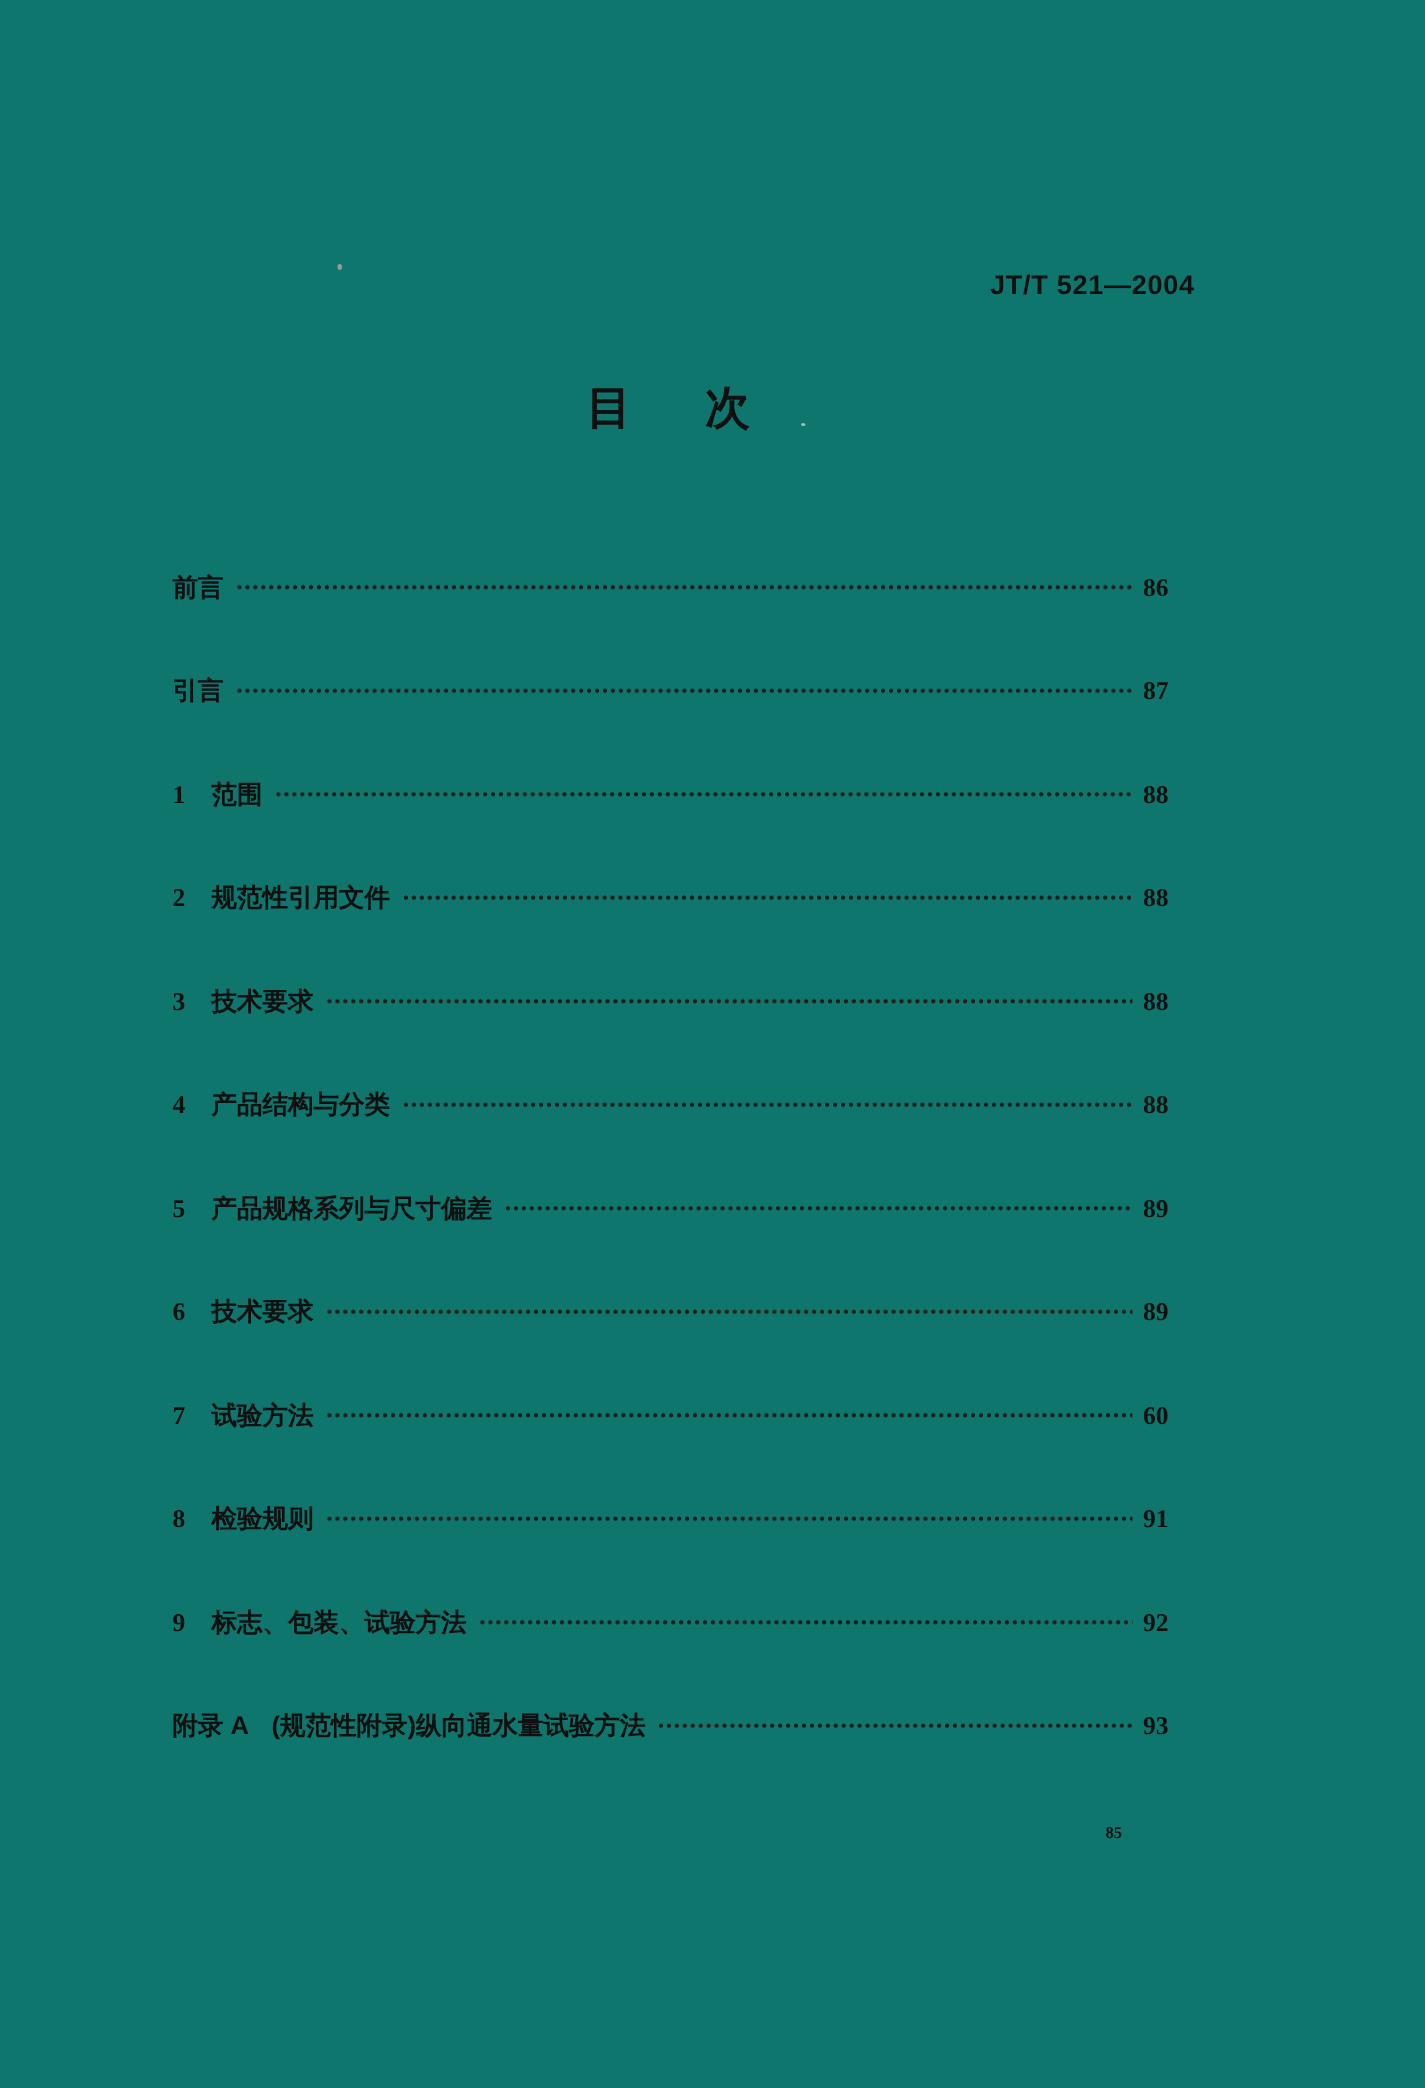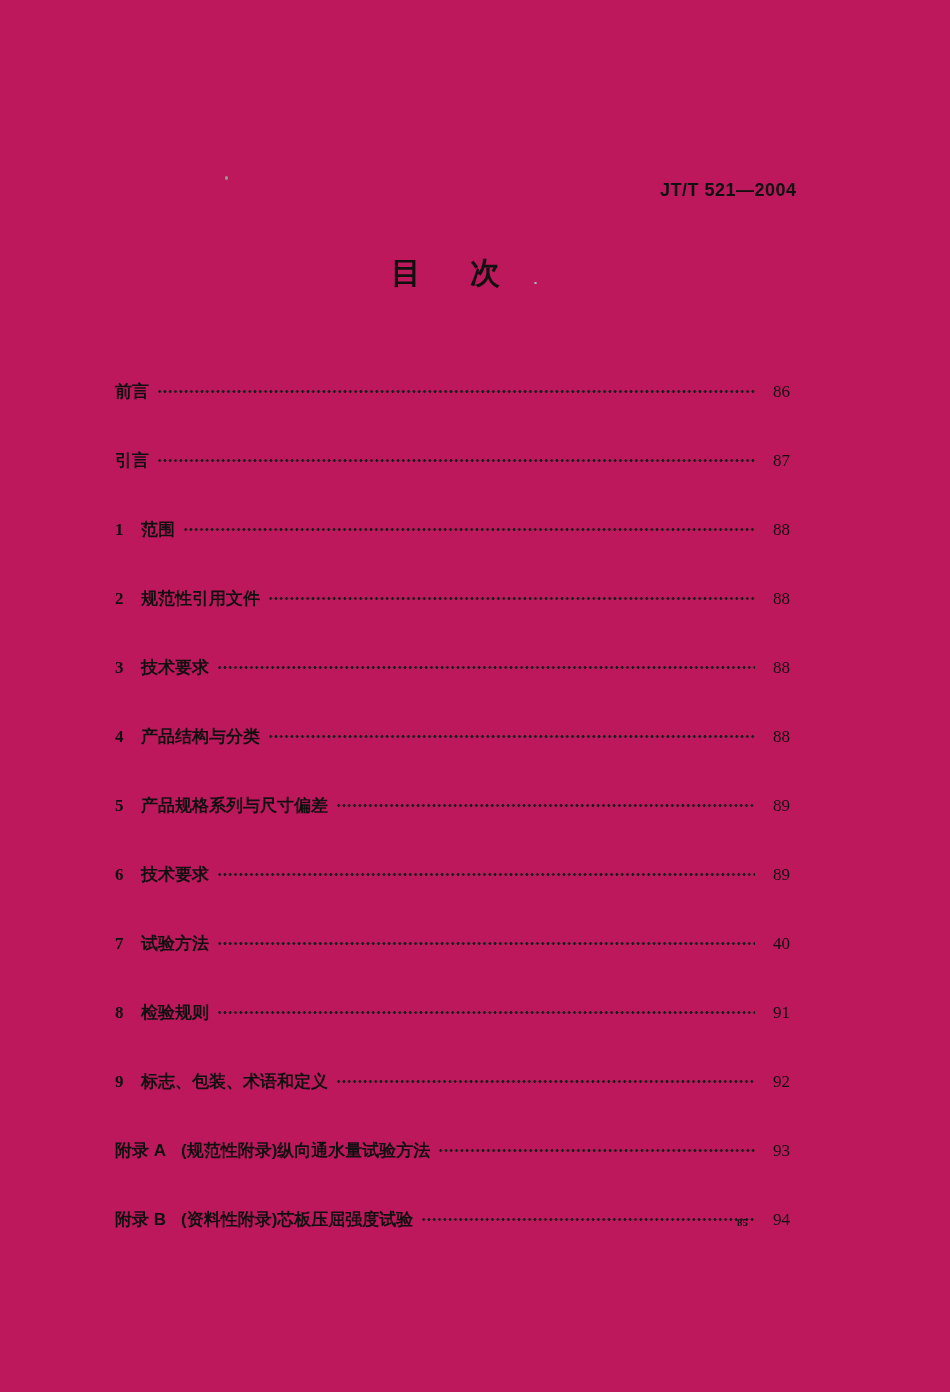--- a/index.html
+++ b/index.html
@@ -1,20 +1,20 @@
 <!DOCTYPE html>
 <html><head>
 <meta charset="utf-8">
 <style>
   html, body { margin: 0; padding: 0; background: #e8e8e8; }
   .page {
     position: relative;
     width: 950px;
     height: 1392px;
-    background: #be185d;
+    background: #0f766e;
     font-family: "Liberation Sans", "DejaVu Sans", sans-serif;
     color: #101010;
     overflow: hidden;
   }
   .doc-number {
     position: absolute;
     top: 180px;
     left: 660px;
     font-size: 18px;
     font-weight: bold;
@@ -66,23 +66,23 @@
     align-self: stretch;
     margin: 0 7px 0 8px;
     background-image: radial-gradient(circle, #1c1c1c 1.25px, rgba(0,0,0,0) 1.5px);
     background-size: 5.3px 100%;
     background-repeat: repeat-x;
     background-position: left center;
   }
   .toc-row .page-num {
     flex: 0 0 auto;
     width: 28px;
-    text-align: right;
+    text-align: left;
     font-family: "Liberation Serif", "DejaVu Serif", serif;
-    font-weight: 400;
+    font-weight: 700;
   }
   .footer-page-number {
     position: absolute;
     top: 1216px;
     left: 737px;
     font-size: 11px;
     font-family: "Liberation Serif", "DejaVu Serif", serif;
     font-weight: 600;
   }
   .speck {
@@ -151,45 +151,39 @@
     <div class="toc-row">
       <span class="num">6</span>
       <span class="label">技术要求</span>
       <span class="leader"></span>
       <span class="page-num">89</span>
     </div>
     <div class="toc-row">
       <span class="num">7</span>
       <span class="label">试验方法</span>
       <span class="leader"></span>
-      <span class="page-num">40</span>
+      <span class="page-num">60</span>
     </div>
     <div class="toc-row">
       <span class="num">8</span>
       <span class="label">检验规则</span>
       <span class="leader"></span>
       <span class="page-num">91</span>
     </div>
     <div class="toc-row">
       <span class="num">9</span>
-      <span class="label">标志、包装、术语和定义</span>
+      <span class="label">标志、包装、试验方法</span>
       <span class="leader"></span>
       <span class="page-num">92</span>
     </div>
     <div class="toc-row">
       <span class="num">附录 A</span>
       <span class="label">(规范性附录)纵向通水量试验方法</span>
       <span class="leader"></span>
       <span class="page-num">93</span>
-    </div>
-    <div class="toc-row">
-      <span class="num">附录 B</span>
-      <span class="label">(资料性附录)芯板压屈强度试验</span>
-      <span class="leader"></span>
-      <span class="page-num">94</span>
     </div>
   </div>
 
   <div class="footer-page-number">85</div>
 
   <div class="speck speck-1"></div>
   <div class="speck speck-2"></div>
 
 </div>
 

